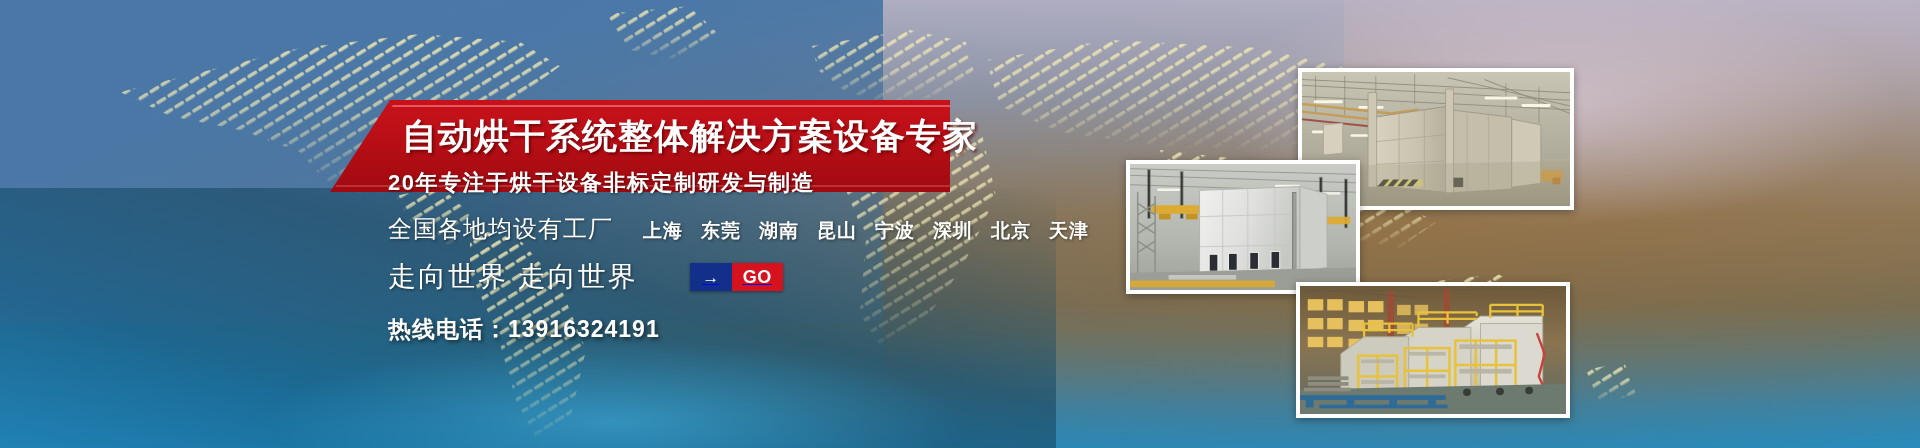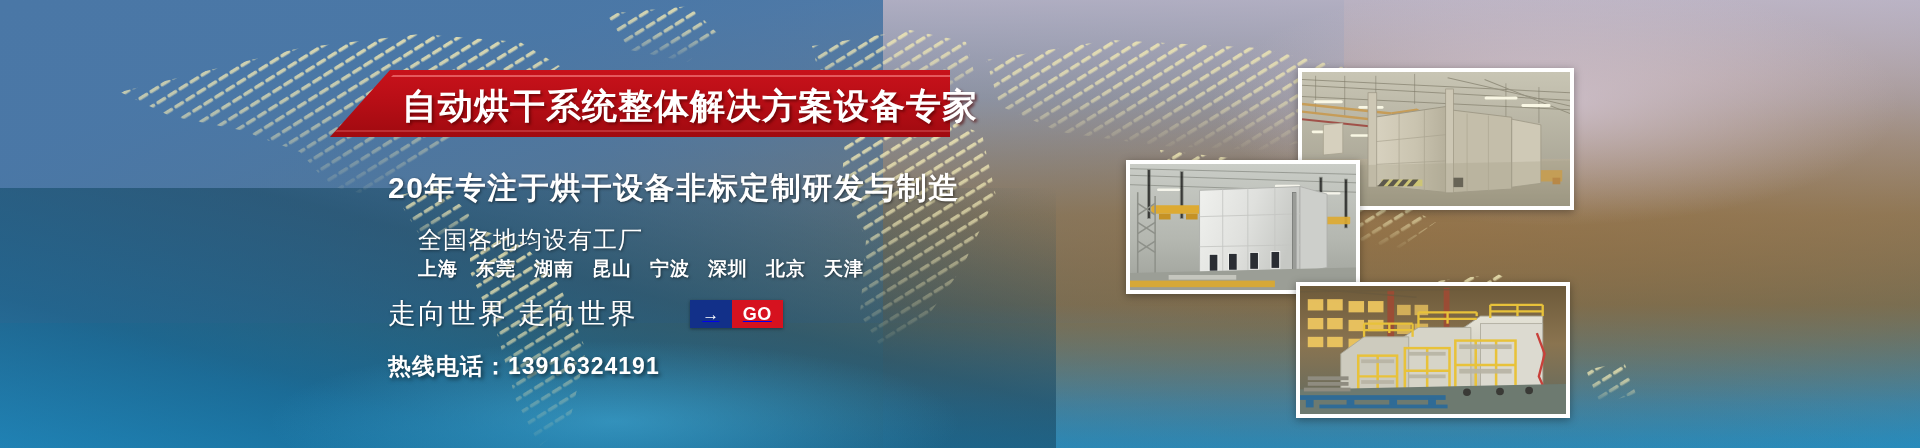--- a/index.html
+++ b/index.html
@@ -42,21 +42,21 @@
   .bg-bottomglow {
     position:absolute; left:8%; bottom:-18%; width:48%; height:48%;
     background:radial-gradient(closest-side, rgba(70,180,225,0.55), rgba(70,180,225,0) 75%);
   }
 
   
   .worldmap { position:absolute; left:0; top:0; width:1920px; height:448px; opacity:.95; }
 
   
   .headline-wrap {
-    position:absolute; left:330px; top:70px; width:620px; height:67px;
+    position:absolute; left:330px; top:100px; width:620px; height:92px;
   }
   .headline-shape {
     position:absolute; inset:0;
     background:linear-gradient(180deg,#c8121b 0%, #b80e16 45%, #a00a10 100%);
     clip-path: polygon(60px 0, 100% 0, 100% 100%, 0 100%);
   }
   .headline-inner {
     position:absolute; left:5px; top:5px; right:0px; bottom:5px;
     border-top:2px solid rgba(255,150,150,.55);
     border-bottom:2px solid rgba(255,150,150,.28);
@@ -68,26 +68,26 @@
     display:flex; align-items:center;
     font-size:35px; font-weight:bold; color:#ffffff;
     letter-spacing:1px; white-space:nowrap;
     text-shadow:2px 2px 3px rgba(80,0,0,.65);
   }
 
   
   .textblock { position:absolute; left:388px; top:168px; }
 
   .line2 {
-    font-size:30px; font-weight:bold; color:#ffffff; letter-spacing:1.5px;
+    font-size:22px; font-weight:bold; color:#ffffff; letter-spacing:1.5px;
     text-shadow:1px 1px 3px rgba(0,0,0,.55); white-space:nowrap;
     margin-bottom:15px;
   }
   .line3 {
-    display:flex; align-items:baseline; white-space:nowrap; margin-bottom:13px;flex-direction:column;
+    display:flex; align-items:baseline; white-space:nowrap; margin-bottom:13px;
   }
   .line3 .main {
     font-size:24px; color:#ffffff; letter-spacing:1px;
     text-shadow:1px 1px 3px rgba(0,0,0,.5);
   }
   .line3 .cities { margin-left:30px; display:flex; gap:18px; }
   .line3 .cities span {
     font-size:19px; color:#ffffff; letter-spacing:1px;
     text-shadow:1px 1px 3px rgba(0,0,0,.5);
     font-weight:bold;

